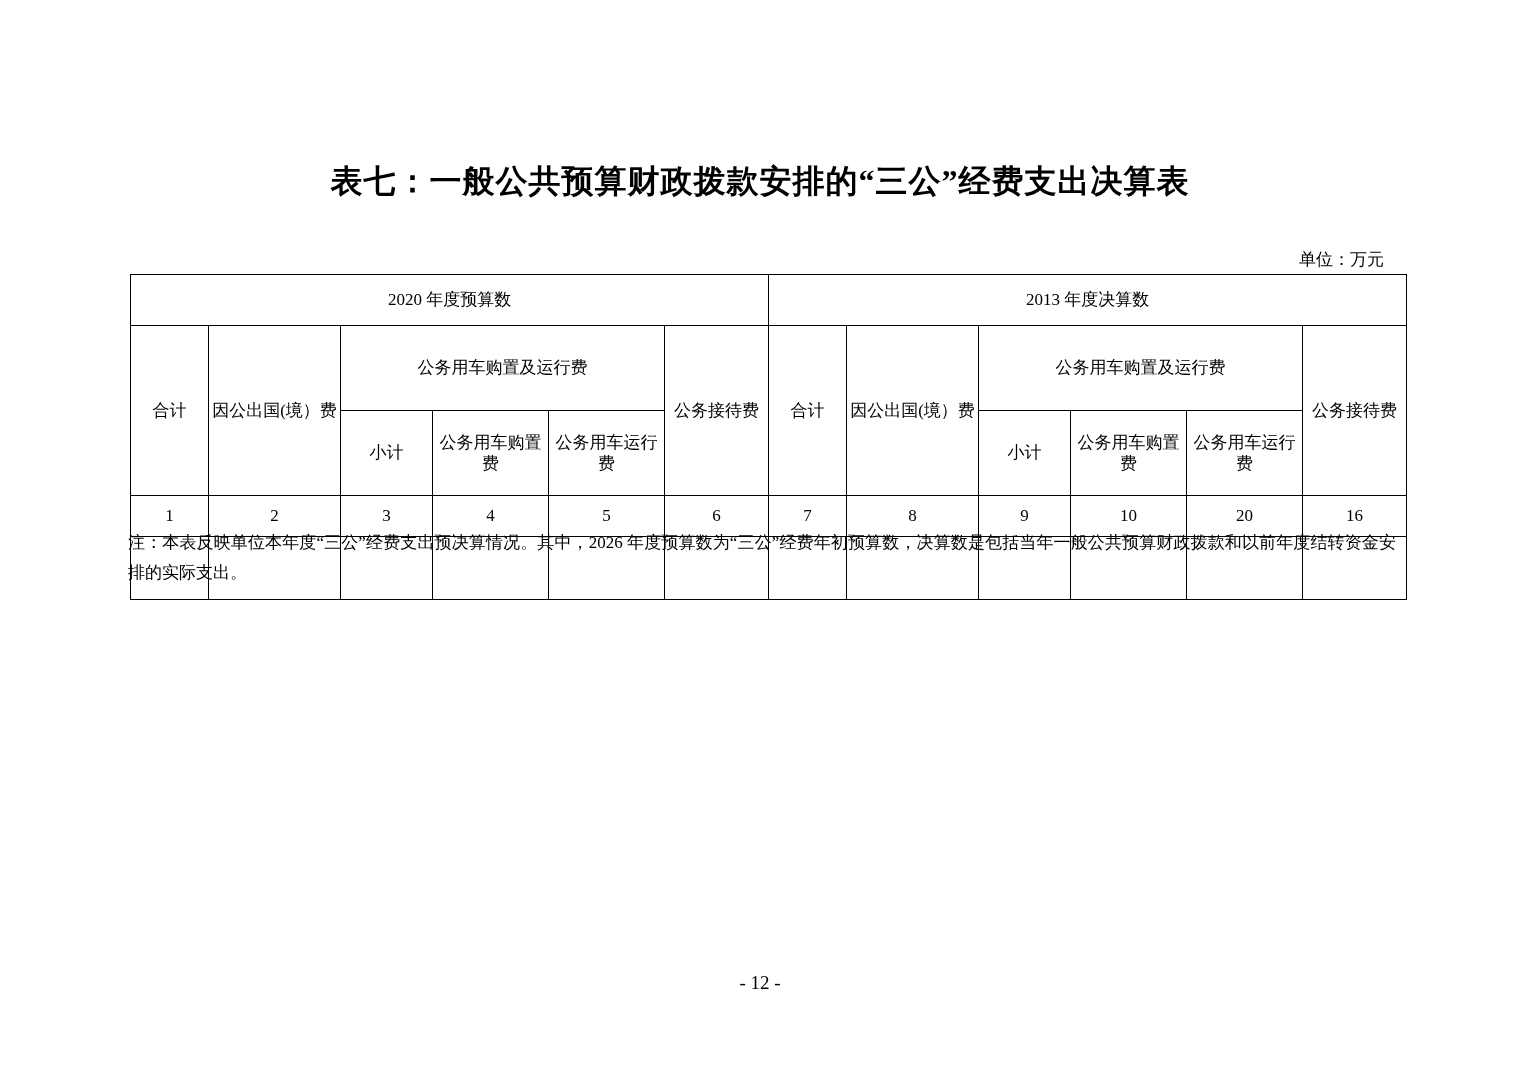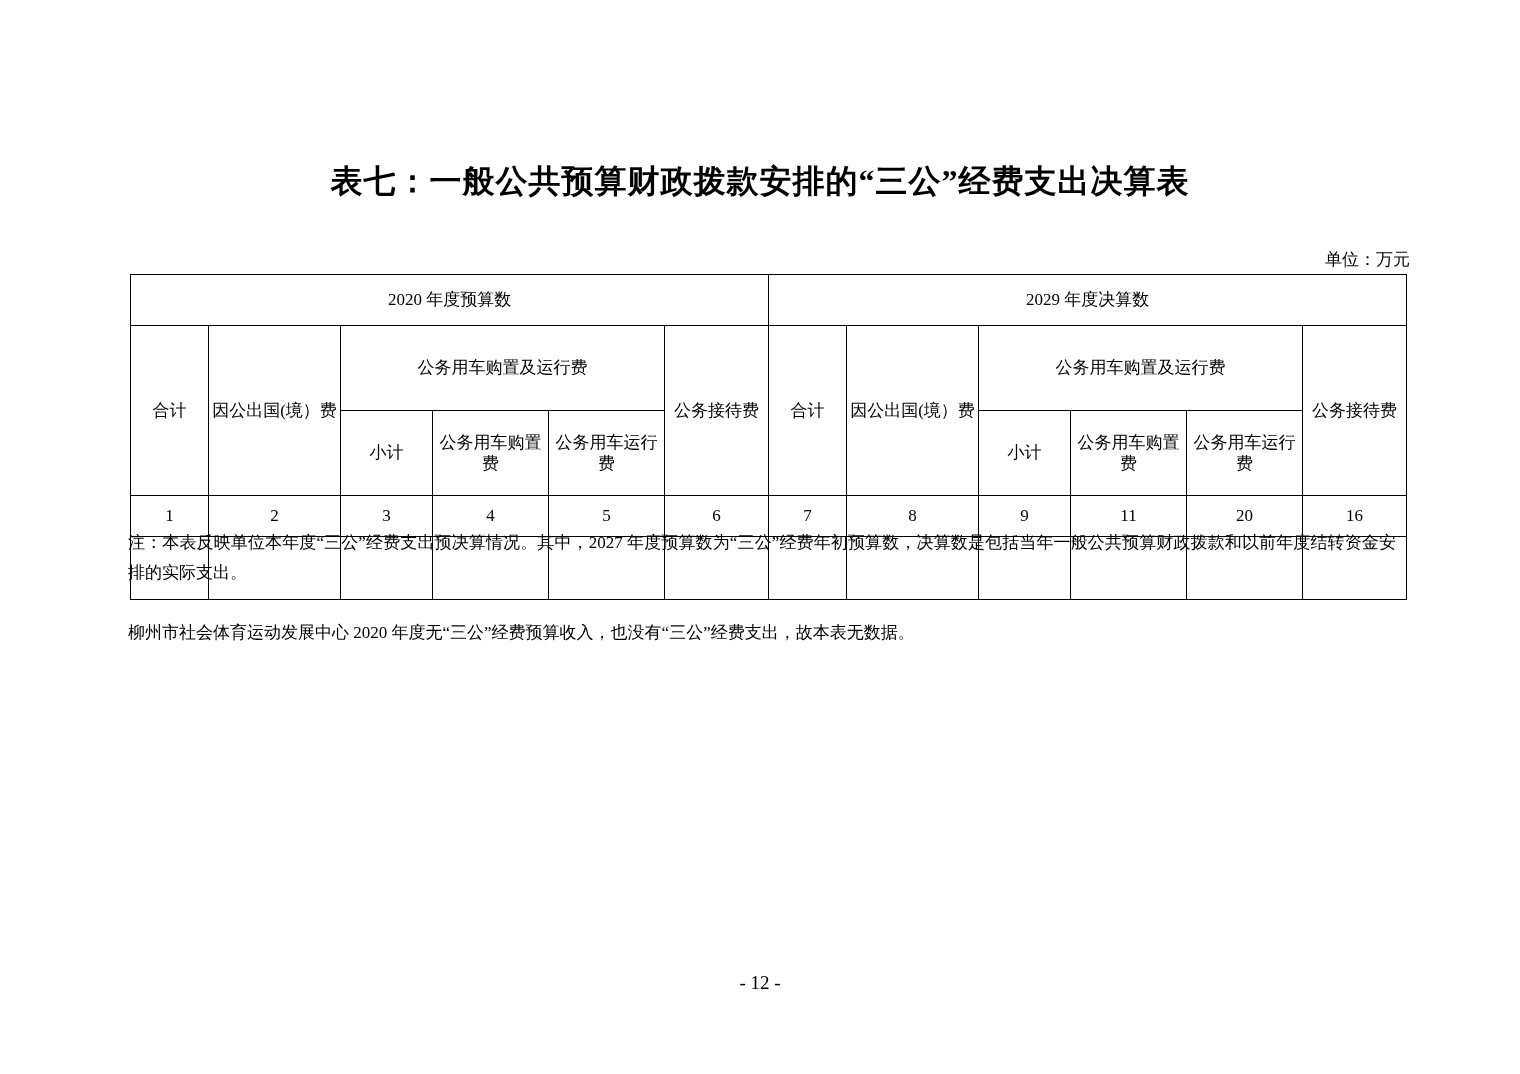--- a/index.html
+++ b/index.html
@@ -28,21 +28,21 @@
     left: 0;
     width: 1520px;
     text-align: center;
     font-size: 32px;
     font-weight: bold;
     letter-spacing: 1px;
   }
   .unit-note {
     position: absolute;
     top: 248px;
-    right: 110px;
+    right: 136px;
     font-size: 17px;
   }
   .table-wrap {
     position: absolute;
     top: 274px;
     left: 130px;
     width: 1264px;
   }
   table.budget {
     border-collapse: collapse;
@@ -117,21 +117,21 @@
         <col style="width:78px">
         <col style="width:132px">
         <col style="width:92px">
         <col style="width:116px">
         <col style="width:116px">
         <col style="width:104px">
       </colgroup>
       <tbody>
         <tr class="group-row">
           <td colspan="6">2020 年度预算数</td>
-          <td colspan="6">2029 年度决算数</td>
+          <td colspan="6">2013 年度决算数</td>
         </tr>
         <tr class="head-row">
           <td rowspan="2">合计</td>
           <td rowspan="2">因公出国(境）费</td>
           <td colspan="3">公务用车购置及运行费</td>
           <td rowspan="2">公务接待费</td>
           <td rowspan="2">合计</td>
           <td rowspan="2">因公出国(境）费</td>
           <td colspan="3">公务用车购置及运行费</td>
           <td rowspan="2">公务接待费</td>
@@ -147,21 +147,21 @@
         <tr class="num-row">
           <td>1</td>
           <td>2</td>
           <td>3</td>
           <td>4</td>
           <td>5</td>
           <td>6</td>
           <td>7</td>
           <td>8</td>
           <td>9</td>
-          <td>11</td>
+          <td>10</td>
           <td>20</td>
           <td>16</td>
         </tr>
         <tr class="blank-row">
           <td></td>
           <td></td>
           <td></td>
           <td></td>
           <td></td>
           <td></td>
@@ -170,19 +170,18 @@
           <td></td>
           <td></td>
           <td></td>
           <td></td>
         </tr>
       </tbody>
     </table>
   </div>
 
   <div class="note-block">
-    <p>注：本表反映单位本年度“三公”经费支出预决算情况。其中，2027 年度预算数为“三公”经费年初预算数，决算数是包括当年一般公共预算财政拨款和以前年度结转资金安排的实际支出。</p>
-    <p class="second">柳州市社会体育运动发展中心 2020 年度无“三公”经费预算收入，也没有“三公”经费支出，故本表无数据。</p>
+    <p>注：本表反映单位本年度“三公”经费支出预决算情况。其中，2026 年度预算数为“三公”经费年初预算数，决算数是包括当年一般公共预算财政拨款和以前年度结转资金安排的实际支出。</p>
   </div>
 
   <div class="page-number">- 12 -</div>
 
 </div>
 
 </body></html>

